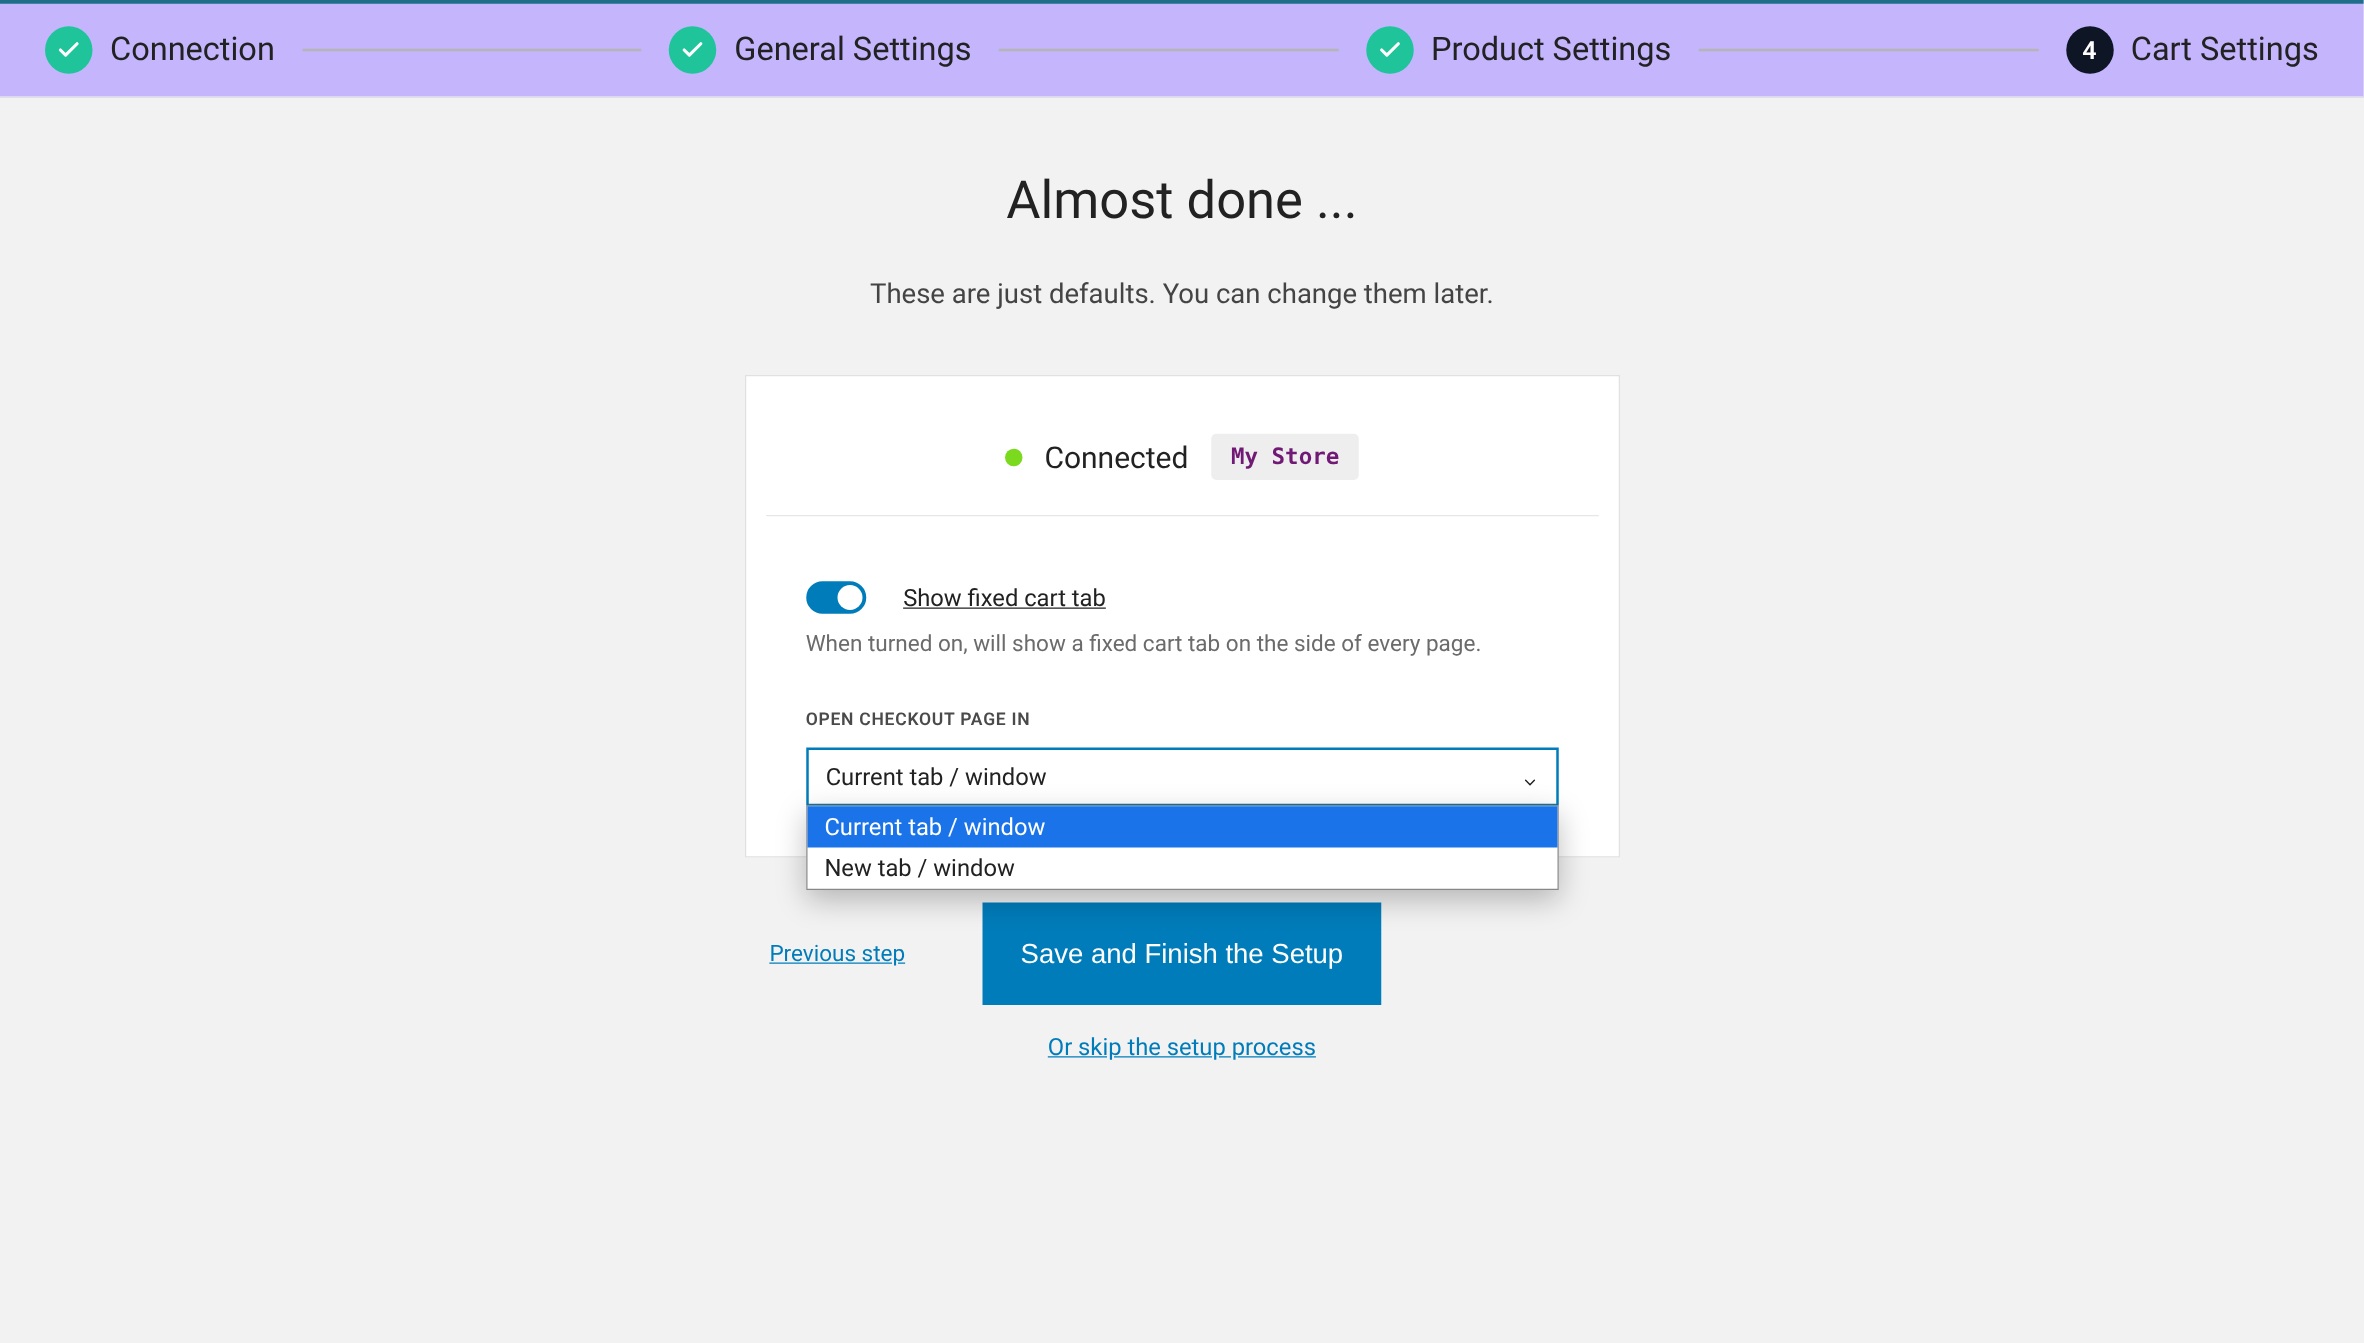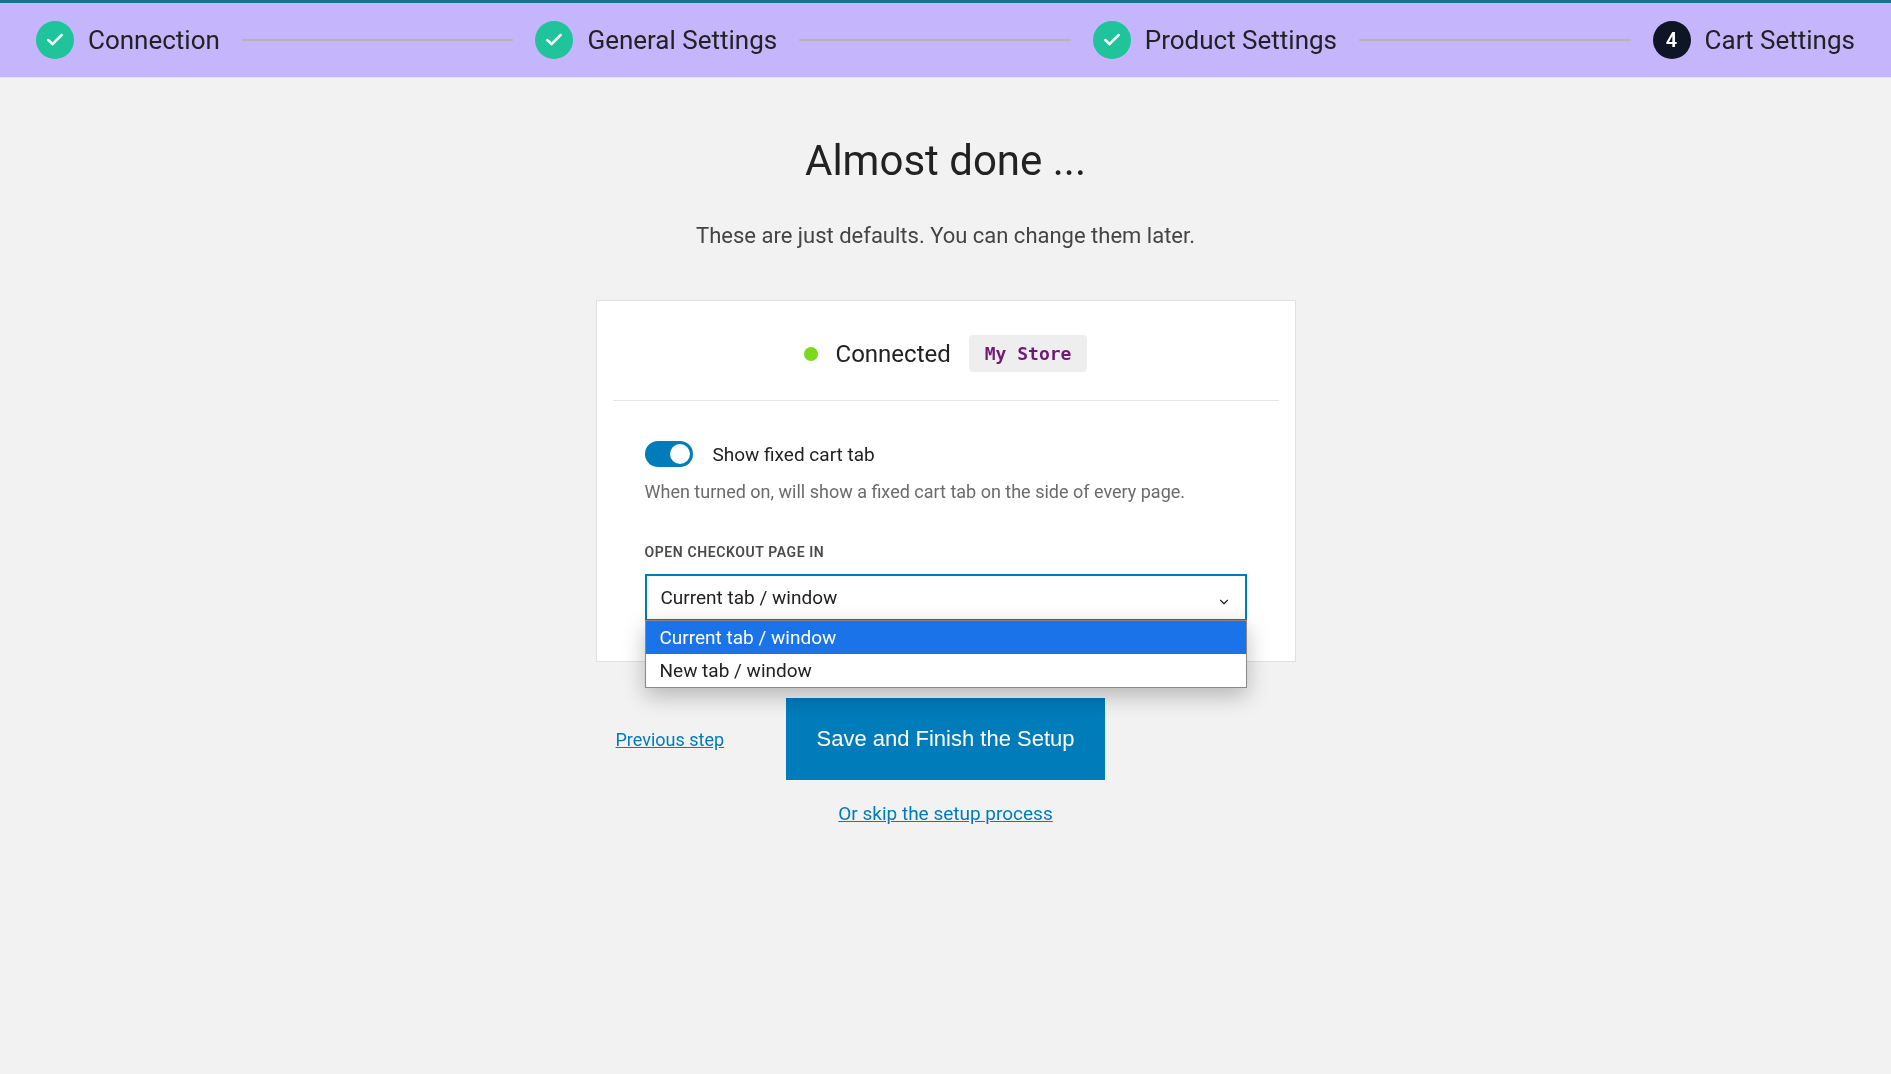--- a/index.html
+++ b/index.html
@@ -72,38 +72,38 @@
       padding: 0;
     }
     .card-inner { position: relative; }
     .status-row {
       display: flex;
       align-items: center;
       justify-content: center;
       gap: 18px;
       padding: 30px 32px 28px;
       border-bottom: 1px solid #e6e6e6;
-      margin: 4px 16px;
+      margin: 16px 16px;
     }
     .dot {
       width: 14px; height: 14px; border-radius: 50%;
       background: #7bd91e;
     }
     .status-text { font-size: 24px; color: #222; }
     .store-badge {
       background: #eeeeee;
       color: #701a75;
       font-family: ui-monospace, SFMono-Regular, Menlo, Consolas, monospace;
       font-size: 18px;
       padding: 8px 16px;
       border-radius: 4px;
       font-weight: bold;
     }
     .settings-block { padding: 36px 48px 40px; }
-    .toggle-row { display: flex; align-items: center; gap: 20px; }
+    .toggle-row { display: flex; align-items: center; gap: 30px; text-decoration: underline; }
     .toggle {
       width: 48px; height: 26px; border-radius: 13px;
       background: #007cba; position: relative; cursor: pointer;
     }
     .toggle.on::after {
       content: "";
       position: absolute;
       right: 3px; top: 3px;
       width: 20px; height: 20px;
       background: #fff; border-radius: 50%;

